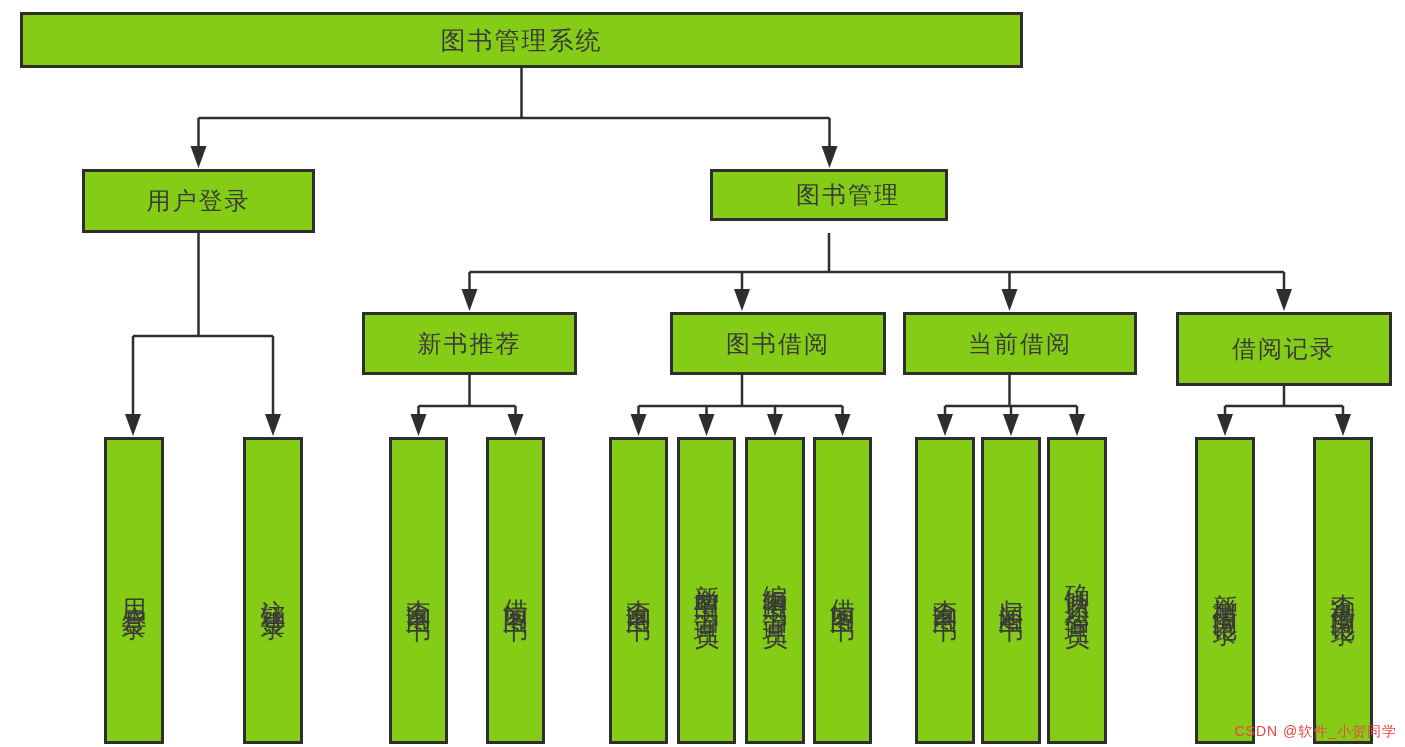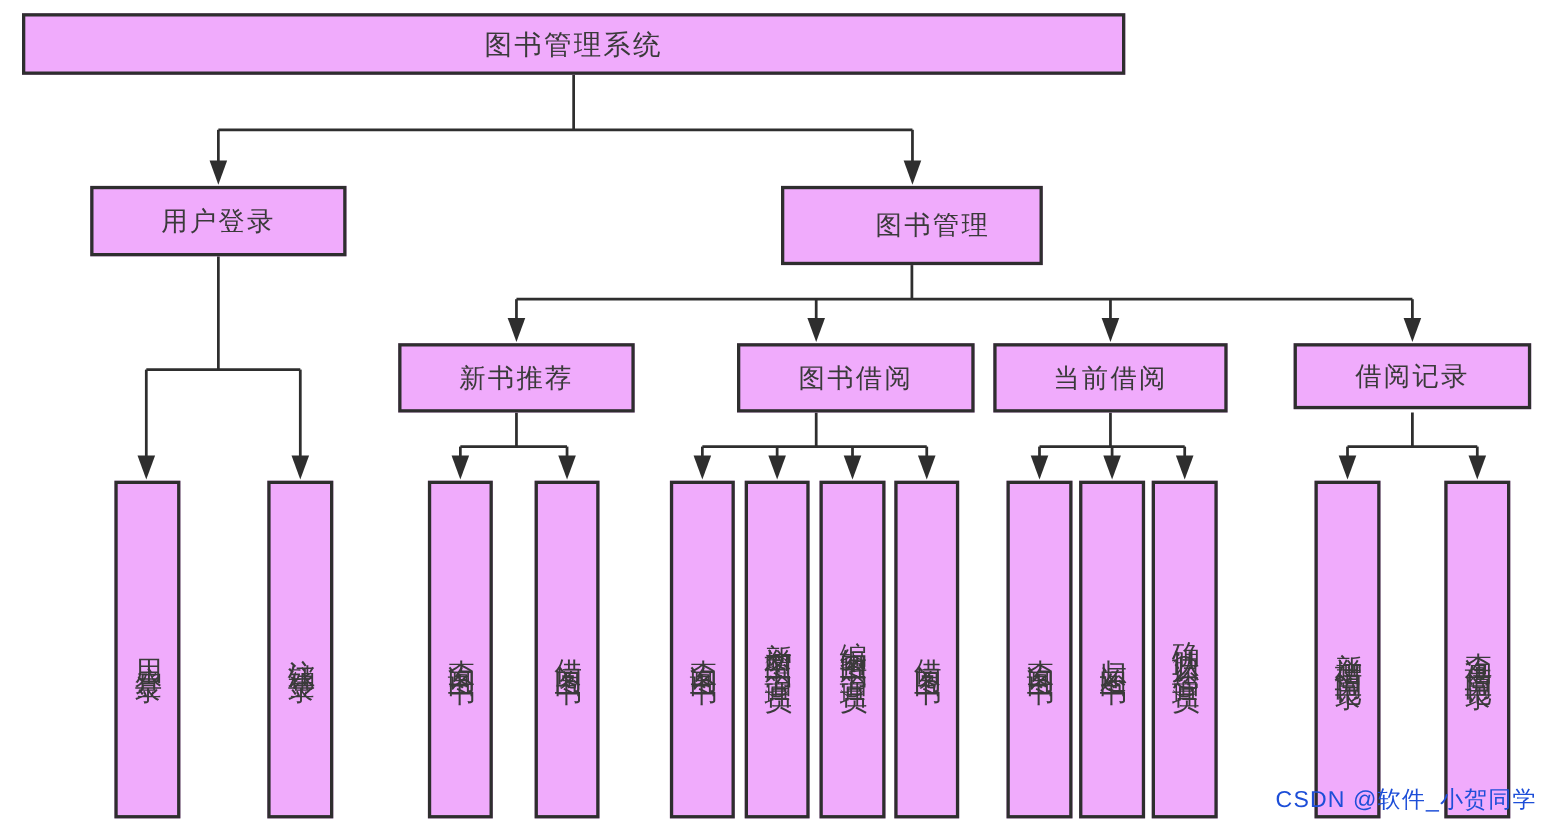--- a/index.html
+++ b/index.html
@@ -19,21 +19,21 @@
     position: absolute;
     left: 0;
     top: 0;
     width: 1405px;
     height: 747px;
   }
   .box {
     position: absolute;
     box-sizing: border-box;
     border: 3px solid #2e2e2e;
-    background: #f0abfc;
+    background: #84cc16;
     color: #3a3a3a;
     display: flex;
     align-items: center;
     justify-content: center;
     text-align: center;
   }
   .h-label {
     font-size: 24px;
     letter-spacing: 2px;
     white-space: nowrap;
@@ -42,45 +42,45 @@
   .v-label {
     writing-mode: vertical-rl;
     text-orientation: mixed;
     font-size: 25px;
     line-height: 1;
     letter-spacing: 6px;
   }
   
   .n-root   { left: 20px;   top: 12px;  width: 1003px; height: 56px; }
   .n-login  { left: 82px;   top: 169px; width: 233px;  height: 64px; }
-  .n-mgmt   { left: 710px;  top: 169px; width: 238px;  height: 72px; padding-left: 38px; }
+  .n-mgmt   { left: 710px;  top: 169px; width: 238px;  height: 52px; padding-left: 38px; }
   .n-rec    { left: 362px;  top: 312px; width: 215px;  height: 63px; justify-content: center; }
   .n-borrow { left: 634px;  top: 312px; width: 216px;  height: 63px; margin-left: 36px; }
-  .n-cur    { left: 903px;  top: 312px; width: 213px;  height: 63px; }
-  .n-hist   { left: 1176px; top: 312px; width: 216px;  height: 60px; }
+  .n-cur    { left: 903px;  top: 312px; width: 234px;  height: 63px; }
+  .n-hist   { left: 1176px; top: 312px; width: 216px;  height: 74px; }
   .leaf { top: 437px; width: 60px; height: 307px; }
   .lf-1  { left: 104px; }
   .lf-2  { left: 243px; }
   .lf-3  { left: 389px; width: 59px; }
   .lf-4  { left: 486px; width: 59px; }
   .lf-5  { left: 609px; width: 59px; }
   .lf-6  { left: 677px; width: 59px; }
   .lf-7  { left: 745px; }
   .lf-8  { left: 813px; width: 59px; }
   .lf-9  { left: 915px; }
   .lf-10 { left: 981px; }
   .lf-11 { left: 1047px; }
   .lf-12 { left: 1195px; }
   .lf-13 { left: 1313px; }
   #watermark {
     position: absolute;
     right: 8px;
     bottom: 6px;
-    font-size: 21px;
-    color: #1d4ed8;
+    font-size: 14px;
+    color: #ef4444;
     letter-spacing: 1px;
     white-space: nowrap;
     z-index: 5;
   }
 </style>
 </head>
 <body>
 
 <div id="stage">
 

